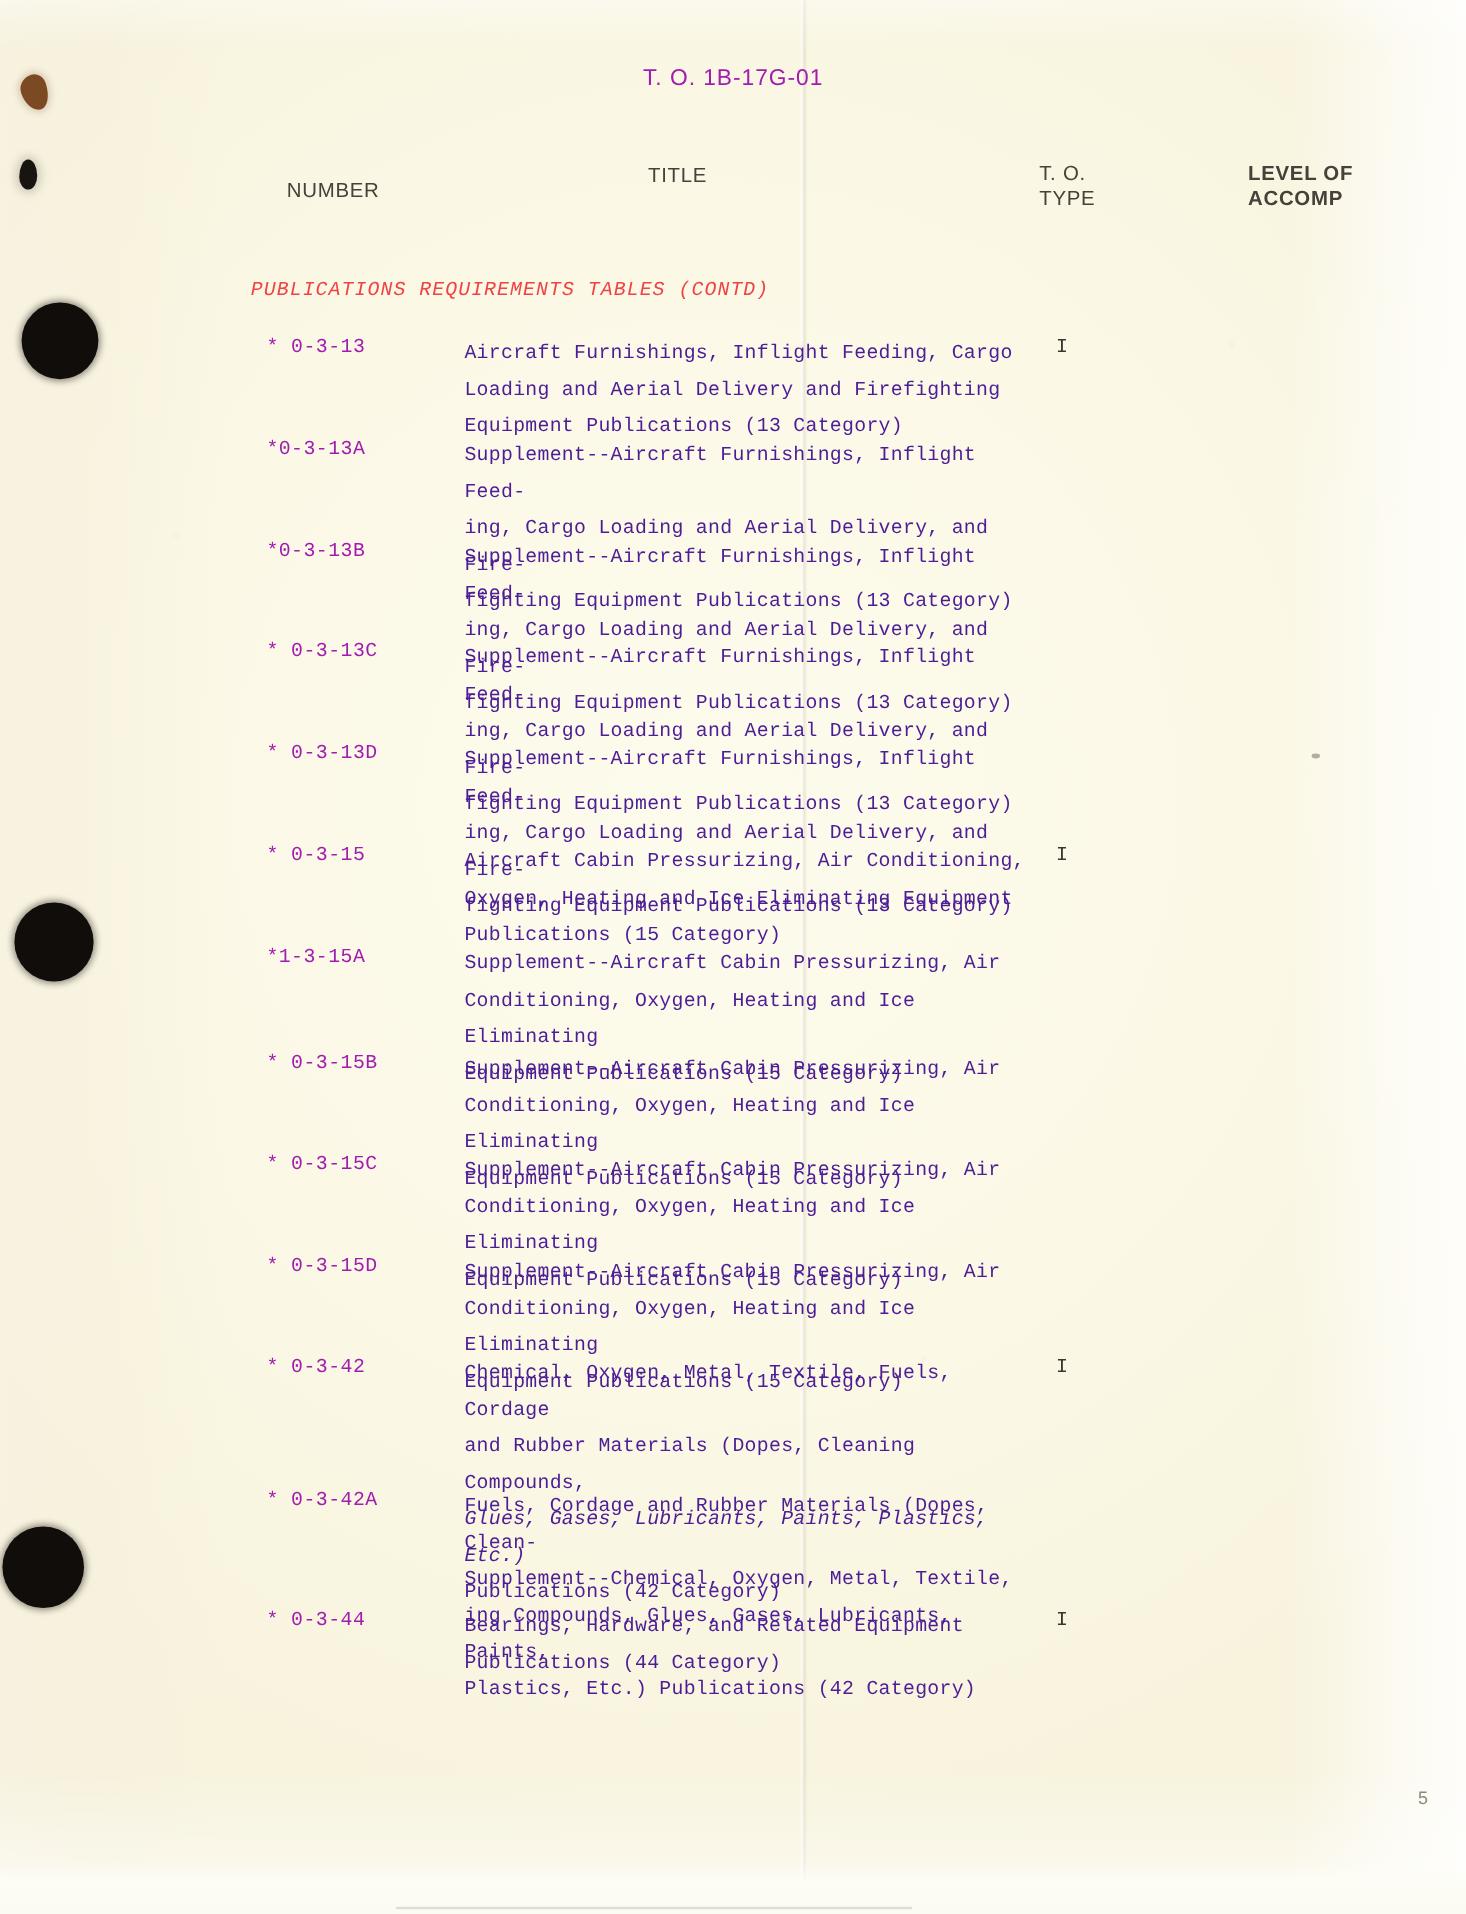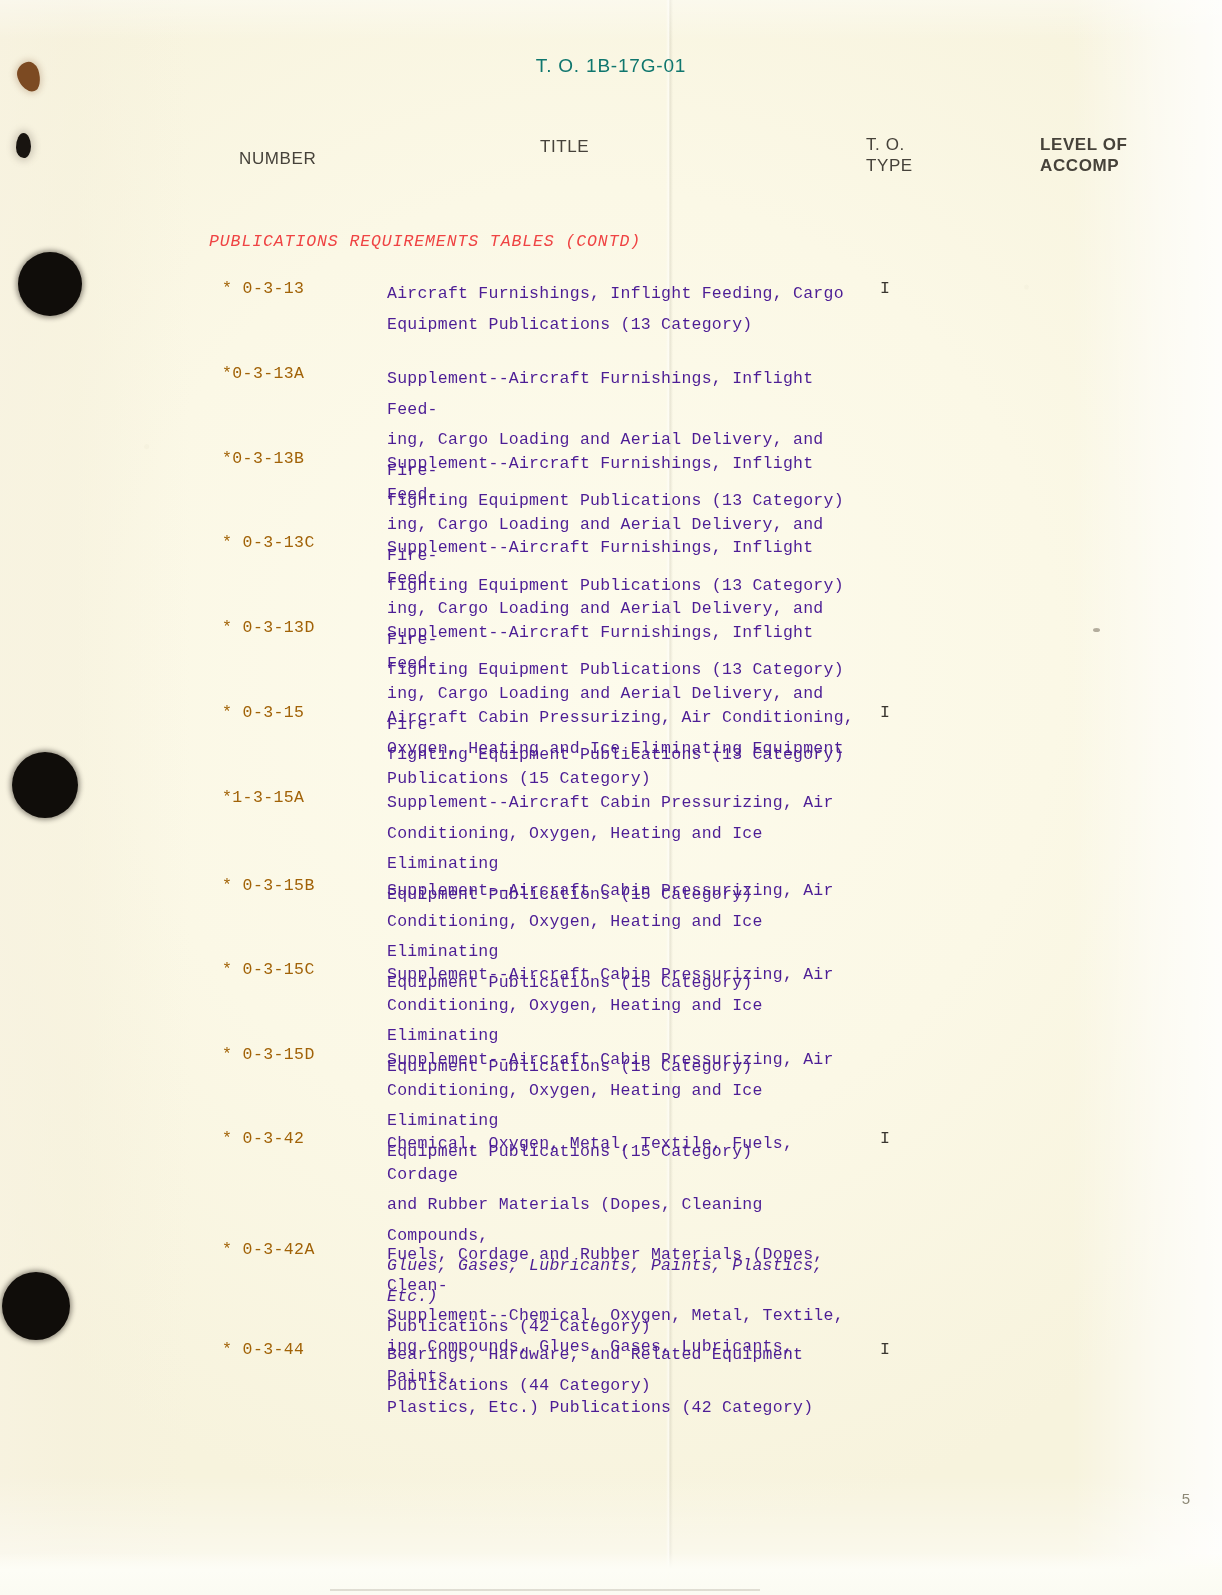--- a/index.html
+++ b/index.html
@@ -116,21 +116,21 @@
   .layer { position: absolute; inset: 0; }
 
   .to-header {
     position: absolute;
     top: 55px;
     left: 0; right: 0;
     text-align: center;
     font-family: "Liberation Sans", sans-serif;
     font-size: 19px;
     letter-spacing: 0.8px;
-    color: #0f766e;
+    color: #a21caf;
   }
 
   .col-head {
     position: absolute;
     font-family: "Liberation Sans", sans-serif;
     font-size: 17px;
     letter-spacing: 0.6px;
     color: #46423a;
     line-height: 21px;
   }
@@ -151,21 +151,21 @@
 
   .entry { position: absolute; left: 0; width: 1222px; }
 
   .entry .num {
     position: absolute;
     left: 222px;
     width: 170px;
     font-size: 16.5px;
     letter-spacing: 0.4px;
     white-space: pre;
-    color: #a16207;
+    color: #a21caf;
   }
   .entry .ttl {
     position: absolute;
     left: 387px;
     width: 470px;
     font-size: 16.5px;
     line-height: 30.5px;
     letter-spacing: 0.25px;
     color: #4c1d95;
   }
@@ -236,20 +236,21 @@
     <div>ACCOMP</div>
   </div>
 
   <div class="section-title">PUBLICATIONS REQUIREMENTS TABLES (CONTD)</div>
 
   <div class="layer" id="entries">
       <div class="entry" style="top: 279px;">
         <div class="num">* 0-3-13</div>
         <div class="ttl">
           <div>Aircraft Furnishings, Inflight Feeding, Cargo</div>
+          <div>Loading and Aerial Delivery and Firefighting</div>
           <div>Equipment Publications (13 Category)</div>
         </div>
         <div class="type">I</div>
       </div>
       <div class="entry" style="top: 364px;">
         <div class="num">*0-3-13A</div>
         <div class="ttl">
           <div>Supplement--Aircraft Furnishings, Inflight Feed-</div>
           <div>ing, Cargo Loading and Aerial Delivery, and Fire-</div>
           <div>fighting Equipment Publications (13 Category)</div>

